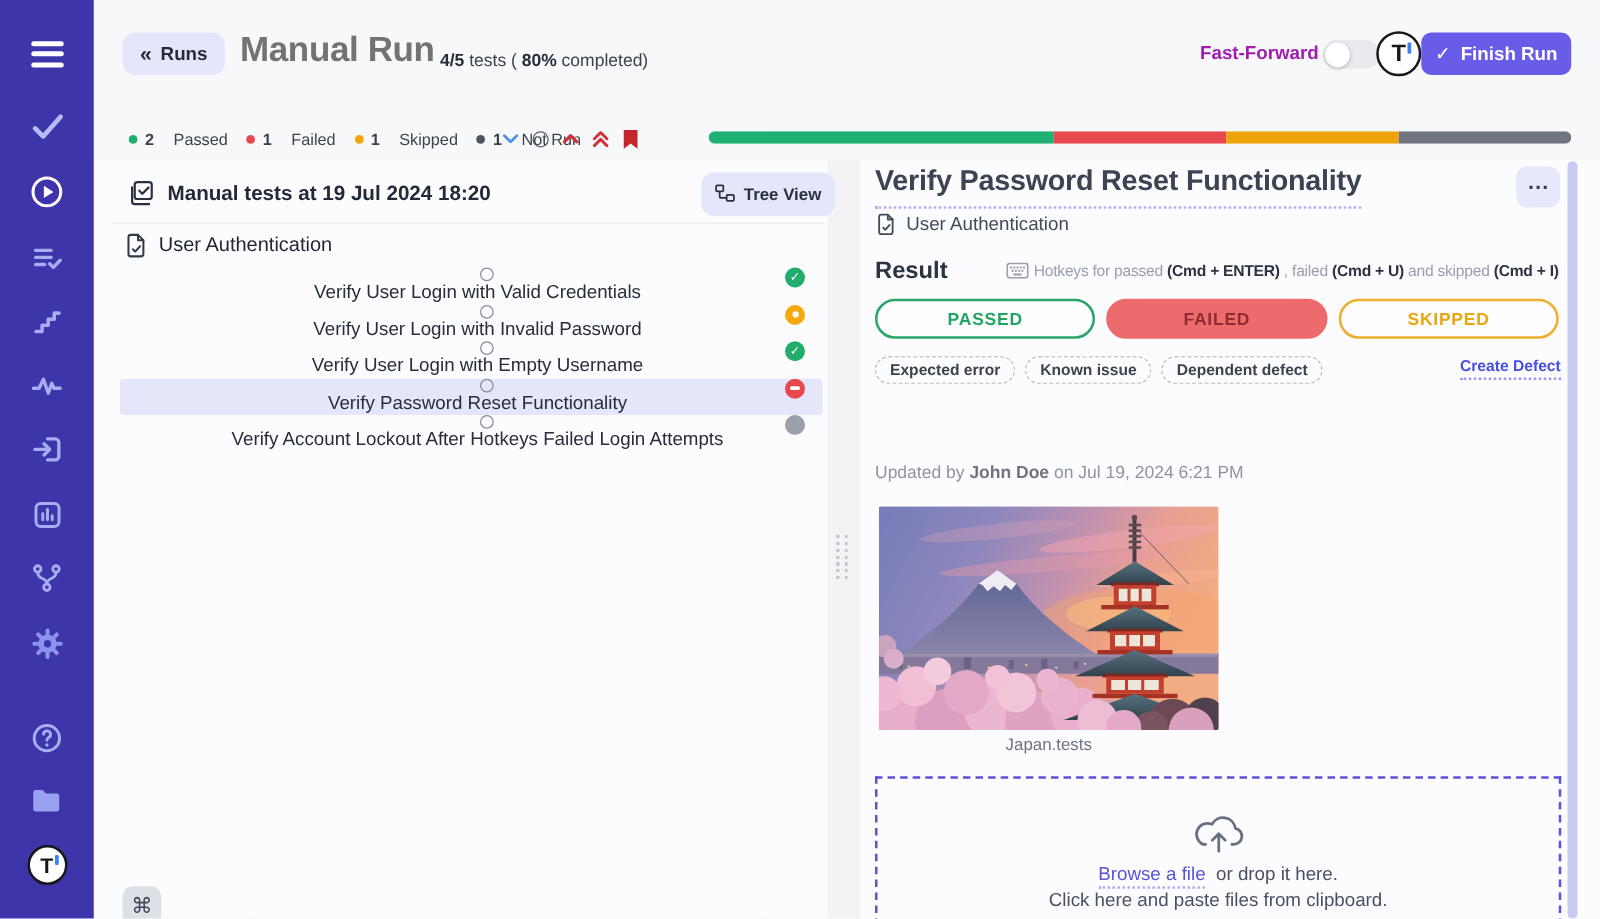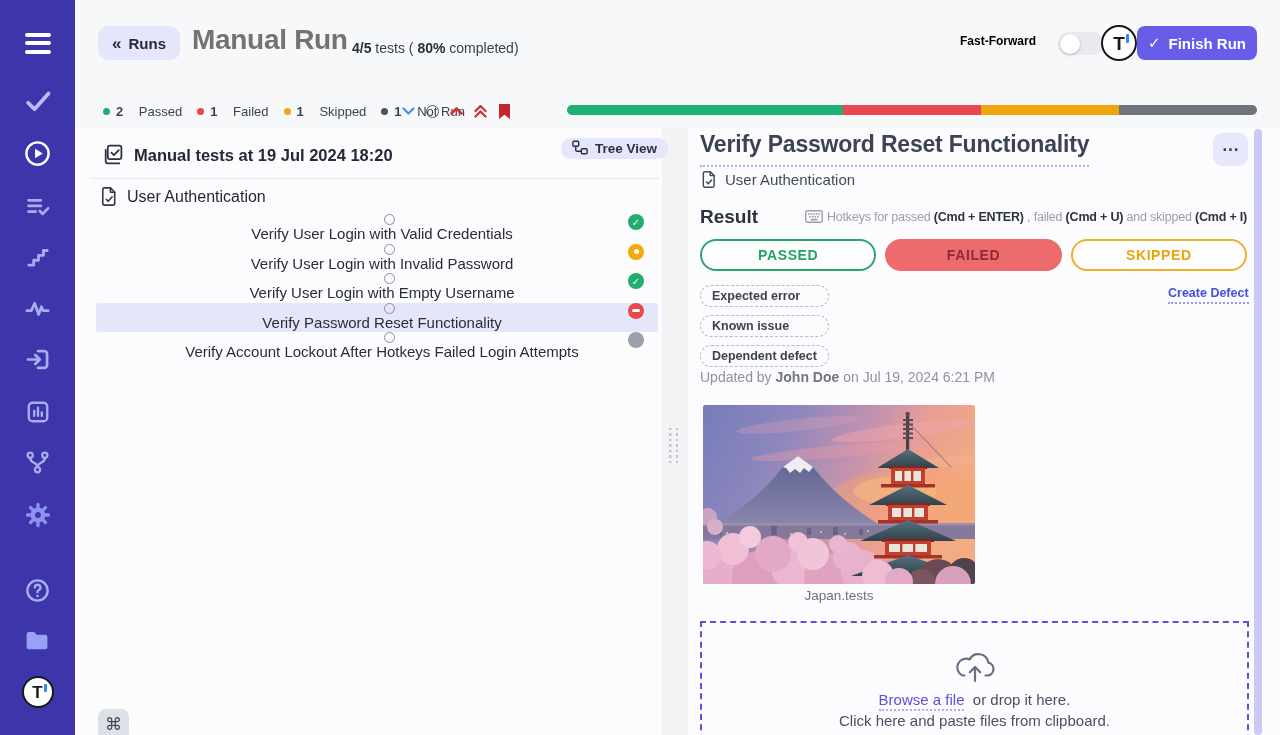--- a/index.html
+++ b/index.html
@@ -19,21 +19,21 @@
   .side-logo i { position:absolute; right:5px; top:6px; width:2.5px; height:8px; background:#3b82f6; border-radius:1px; }
 
   
   .runs-btn { position:absolute; left:98px; top:26px; height:34px; padding:0 14px; background:#e5e5fb;
               border:none; border-radius:10px; display:flex; align-items:center; gap:7px; cursor:pointer;
               font-family:inherit; font-size:15px; font-weight:600; color:#262c38; }
   .runs-btn .chev { font-size:17px; line-height:1; }
   .page-title { position:absolute; left:192px; top:24px; font-size:28px; font-weight:800; color:#737373; letter-spacing:-0.3px; }
   .title-meta { position:absolute; left:352px; top:40px; font-size:14px; color:#3a414d; }
   .title-meta b { font-weight:700; color:#272d39; }
-  .ff-label { position:absolute; left:960px; top:34px; font-size:12px; font-weight:700; color:#000000; }
+  .ff-label { position:absolute; left:960px; top:34px; font-size:15px; font-weight:700; color:#a21caf; }
   .toggle { position:absolute; left:1058px; top:32px; width:46px; height:23px; background:#e9e9ee; border-radius:12px; cursor:pointer; }
   .toggle .knob { position:absolute; left:2px; top:1.5px; width:20px; height:20px; background:#fff; border-radius:50%;
                   box-shadow:0 1px 3px rgba(0,0,0,.25); }
   .hdr-logo { position:absolute; left:1101px; top:25px; width:36px; height:36px; background:#fff; border:2.2px solid #17181c;
               border-radius:50%; display:flex; align-items:center; justify-content:center; }
   .hdr-logo b { font-size:19px; font-weight:900; color:#17181c; line-height:1; }
   .hdr-logo i { position:absolute; right:6px; top:7px; width:3px; height:9px; background:#3b82f6; border-radius:1px; }
   .finish-btn { position:absolute; left:1137px; top:26px; width:120px; height:34px; background:#695ce9; color:#fff;
                 border:none; border-radius:8px; font-family:inherit; font-size:15px; font-weight:700; cursor:pointer;
                 display:flex; align-items:center; justify-content:center; gap:8px; }
@@ -53,21 +53,21 @@
   .content-bg { position:absolute; left:75px; top:128px; width:1205px; height:607px; background:#fcfcfe; }
   .splitter { position:absolute; left:662px; top:128px; width:26px; height:607px; background:#f3f3f6; cursor:col-resize; }
   .splitter .dots { position:absolute; left:7px; top:300px; width:9px; height:36px;
     background:
       repeating-linear-gradient(to bottom, #bfc3cc 0 2.5px, transparent 2.5px 5.5px) left/2.5px 36px no-repeat,
       repeating-linear-gradient(to bottom, #bfc3cc 0 2.5px, transparent 2.5px 5.5px) right/2.5px 36px no-repeat; }
 
   
   .lp-head-ic { position:absolute; left:101px; top:143px; }
   .lp-title { position:absolute; left:134px; top:146px; font-size:16.5px; font-weight:600; color:#222a38; }
-  .tree-btn { position:absolute; left:561px; top:138px; height:21px; padding:0 11px; background:#e4e7fb; border:none;
+  .tree-btn { position:absolute; left:561px; top:138px; height:35px; padding:0 11px; background:#e4e7fb; border:none;
               border-radius:10px; display:flex; align-items:center; gap:7px; font-family:inherit; font-size:13.5px;
               font-weight:600; color:#2a3240; cursor:pointer; }
   .lp-divider { position:absolute; left:90px; top:178px; width:570px; height:1px; background:#e8e9ee; }
   .suite-row { position:absolute; left:99px; top:186px; display:flex; align-items:center; gap:9px; }
   .suite-row span { font-size:16px; font-weight:500; color:#1f2631; }
   .tests { position:absolute; left:96px; top:214px; width:562px; }
   .test-row { position:relative; height:29.5px; display:flex; align-items:center; border-radius:3px; cursor:pointer;flex-direction:column; }
   .test-row.selected { background:#e4e6fa; }
   .test-row .radio { margin-left:24px; width:11px; height:11px; border:1.6px solid #878e99; border-radius:50%; flex:none; }
   .test-row .t-title { margin-left:10px; font-size:15px; color:#272e39; white-space:nowrap; }
@@ -91,21 +91,21 @@
   .hotkeys { position:absolute; left:755px; top:210px; width:492px; text-align:right; white-space:nowrap;
              font-size:12.5px; letter-spacing:-0.2px; color:#99a0ab; }
   .hotkeys .kbd-ic { display:inline-block; vertical-align:-2px; margin-right:4px; }
   .hotkeys b { font-weight:700; color:#2c3340; }
   .res-btns { position:absolute; left:700px; top:239px; width:547px; display:flex; gap:9px; }
   .res-btns button { flex:1; height:32px; border-radius:16px; font-family:inherit; font-size:14px; font-weight:800;
                      letter-spacing:.6px; cursor:pointer; }
   .btn-passed { background:#fdfdfe; border:2px solid #2aa66b; color:#22a564; }
   .btn-failed { background:#ed6b6d; border:2px solid #ed6b6d; color:#8e2c33; }
   .btn-skipped { background:#fdfdfe; border:2px solid #ecb02d; color:#e9a60e; }
-  .tags { position:absolute; left:700px; top:285px; display:flex; gap:8px;flex-direction:column; }
+  .tags { position:absolute; left:700px; top:285px; display:flex; gap:8px; }
   .tag { padding:3px 11px; border:1.5px dashed #b5bac3; border-radius:12px; font-size:12.5px; font-weight:600;
          color:#3c434f; cursor:pointer; white-space:nowrap; }
   .create-defect { position:absolute; left:1168px; top:286px; width:81px; text-align:left; font-size:12.5px; font-weight:700;
                    color:#474ede; border-bottom:2px dotted #979cf0; padding-bottom:2px; cursor:pointer; white-space:nowrap; }
   .msg-wrap { position:absolute; left:700px; top:314px; width:549px; height:54px; }
   .msg-wrap textarea { width:100%; height:100%; resize:none; border:1px solid #d9dce2; border-radius:9px; background:#fff;
                        padding:10px 12px; font-family:inherit; font-size:15px; color:#333a46; outline:none; }
   .msg-wrap textarea::placeholder { color:#4b525e; opacity:1; }
   .msg-wrap svg { position:absolute; right:4px; bottom:5px; }
   .updated { position:absolute; left:700px; top:369px; font-size:14px; color:#8d939f; }

